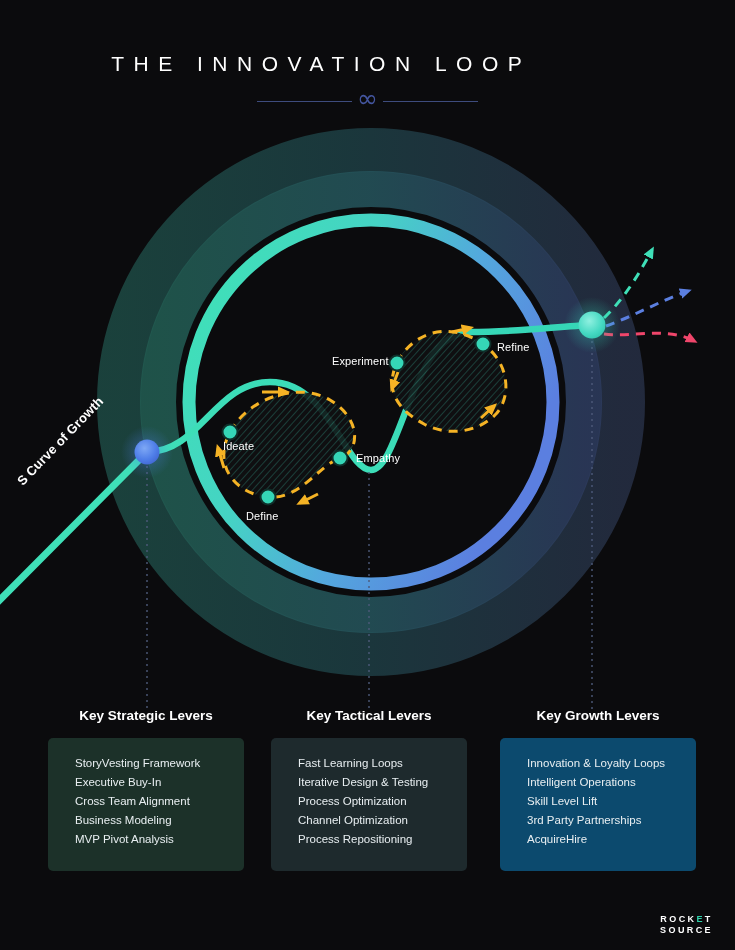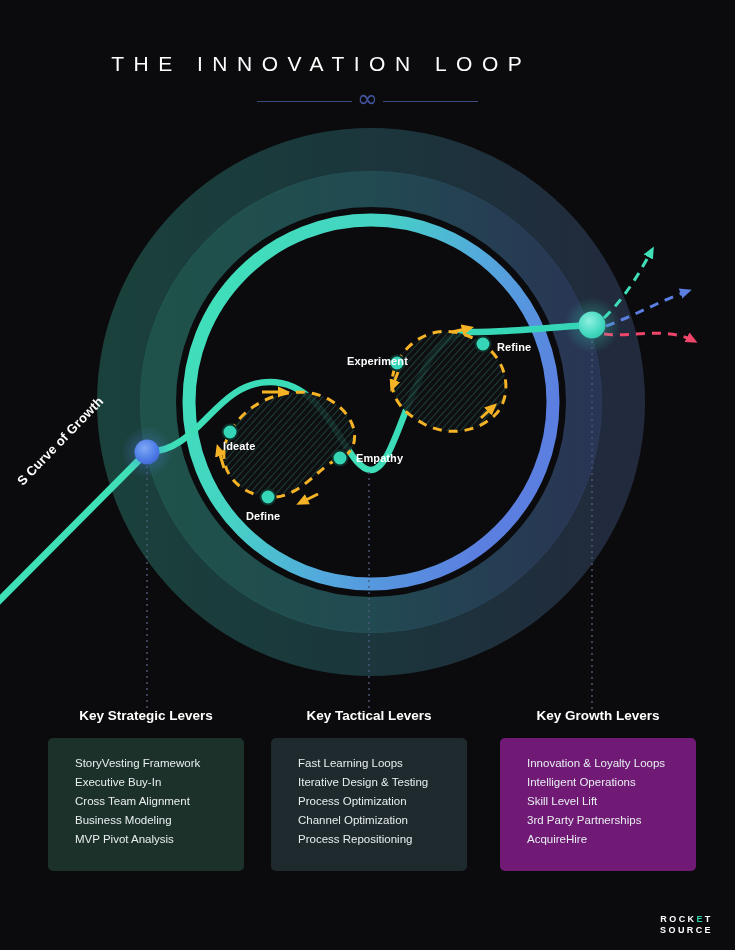--- a/index.html
+++ b/index.html
@@ -33,28 +33,28 @@
   }
 
   
   #artwork { position:absolute; top:0; left:0; width:735px; height:950px; }
 
   
   .nlabel {
     position:absolute;
     color:#ffffff;
     font-size:11px;
-    font-weight:bold;
+    font-weight:normal;
     white-space:nowrap;
     letter-spacing:.1px;
   }
   .lbl-ideate     { left:185px; top:440px;padding-left:38px; }
   .lbl-define     { left:246px; top:510px; }
   .lbl-empathy    { left:356px; top:452px; }
-  .lbl-experiment { left:319px; top:355px;padding-left:28px; }
+  .lbl-experiment { left:304px; top:355px;padding-left:28px; }
   .lbl-refine     { left:497px; top:341px; }
 
   .scurve-label {
     position:absolute; left:14px; top:478px;
     color:#ffffff; font-size:13px; font-weight:bold;
     white-space:nowrap;
     transform:rotate(-46deg);
     transform-origin:left top;
     letter-spacing:.2px;
   }
@@ -69,21 +69,21 @@
     color:#ffffff; font-size:13.5px; font-weight:bold;
     text-align:center; margin-bottom:15px; white-space:nowrap;
   }
   .card {
     border-radius:5px;
     padding:16px 0 22px 27px;
     min-height:125px;
   }
   .card-1 { background:#1c3129; }
   .card-2 { background:#1e2a2d; }
-  .card-3 { background:#701a75; }
+  .card-3 { background:#0c4a6e; }
   .card li {
     list-style:none;
     color:#e8eef1;
     font-size:11.5px;
     line-height:19px;
     white-space:nowrap;
   }
 
   
   .logo {

